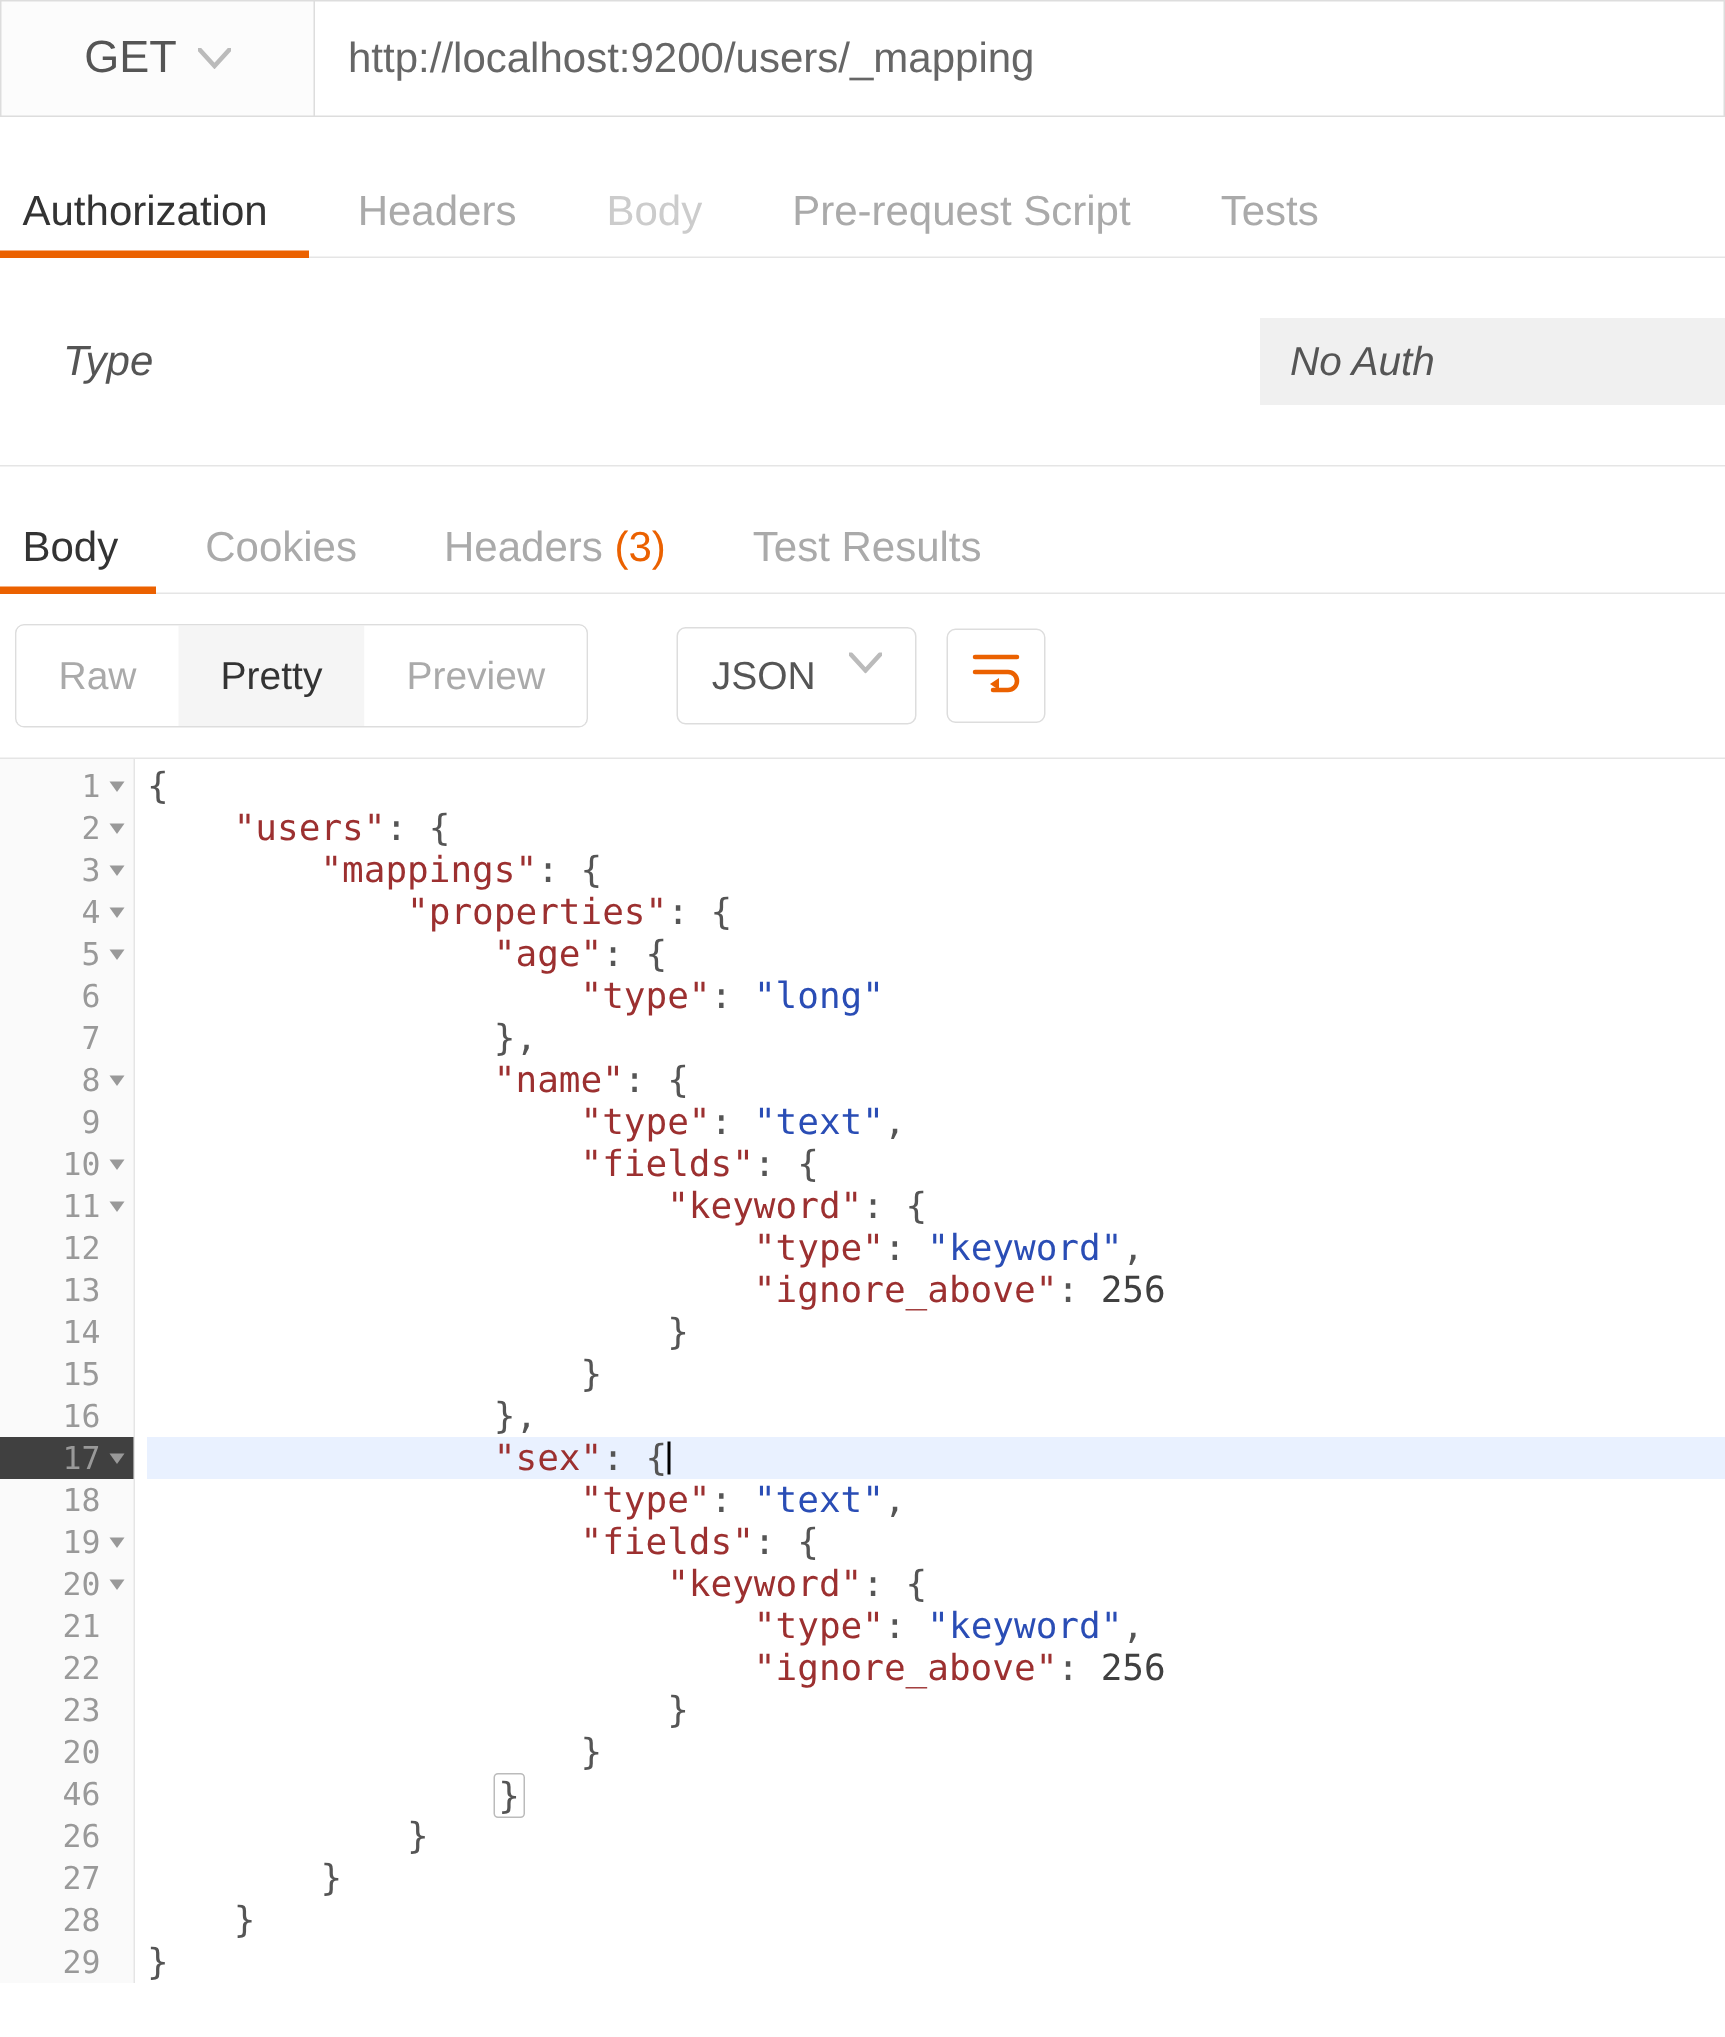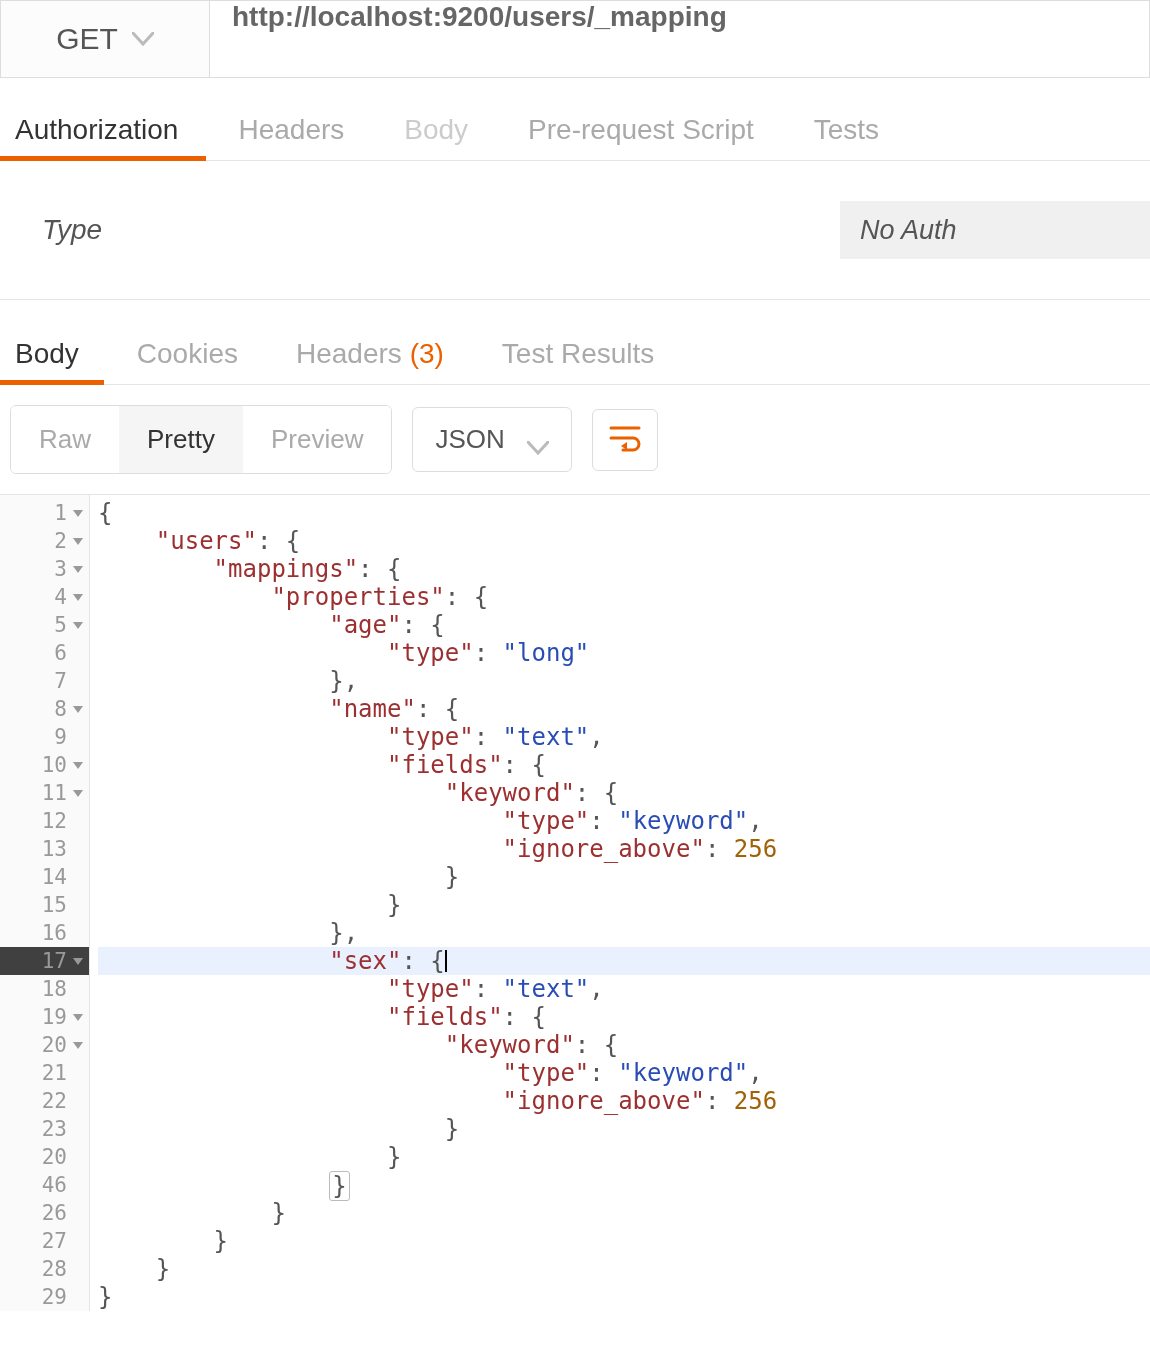--- a/index.html
+++ b/index.html
@@ -21,31 +21,30 @@
     background: #fcfcfc;
   }
   .method-label { font-size: 30px; color: #555; text-align: right; }
   .chevron svg { display: block; }
   .url-input {
     flex: 1;
     height: 78px;
     border: 1px solid #ddd;
     border-left: none;
     display: flex;
-    align-items: flex-start;
+    align-items: center;
     padding-left: 22px;
     font-size: 28px;
     color: #666;
     background: #fff;
-    font-weight: bold;
   }
   .req-tabs {
     display: flex;
     border-bottom: 1px solid #e5e5e5;
-    margin-top: 36px;
+    margin-top: 47px;
   }
   .req-tab {
     padding: 0 0 14px 0;
     margin-right: 60px;
     font-size: 28px;
     color: #aaa;
     position: relative;
   }
   .req-tab:first-child { margin-left: 15px; }
   .req-tab.active { color: #333; }
@@ -115,24 +114,25 @@
     font-size: 26px;
     color: #aaa;
     background: #fff;
   }
   .seg-btn.active { background: #f5f5f5; color: #333; }
   .json-select {
     border: 1px solid #ddd;
     border-radius: 6px;
     padding: 16px 22px;
     display: flex;
-    align-items: flex-end;
+    align-items: flex-start;
     gap: 22px;
     font-size: 26px;
     color: #555;
+    margin-left: 39px;
   }
   .wrap-btn {
     border: 1px solid #ddd;
     border-radius: 6px;
     padding: 14px 16px;
     display: flex;
     align-items: center;
     justify-content: center;
   }
   .editor {
@@ -170,21 +170,21 @@
   }
   .code {
     flex: 1;
     padding: 4px 0 0 8px;
     white-space: pre;
   }
   .code-line { height: 28px; line-height: 28px; }
   .code-line.hl { background: #e9f1ff; }
   .k { color: #9c3030; } 
   .s { color: #2a4db5; } 
-  .n { color: #a16207; } 
+  .n { color: #404040; } 
   .p { color: #555; }    
   .cursor {
     display: inline-block;
     width: 2px; height: 22px;
     background: #000;
     vertical-align: -3px;
   }
   .bracket-box {
     display: inline-block;
     border: 1px solid #bbb;

